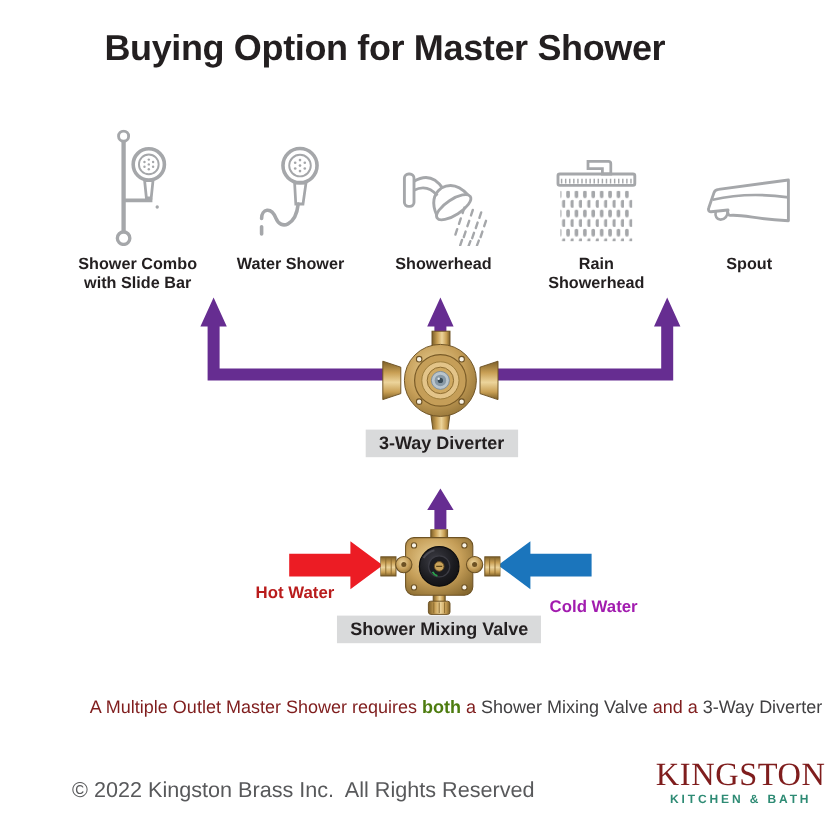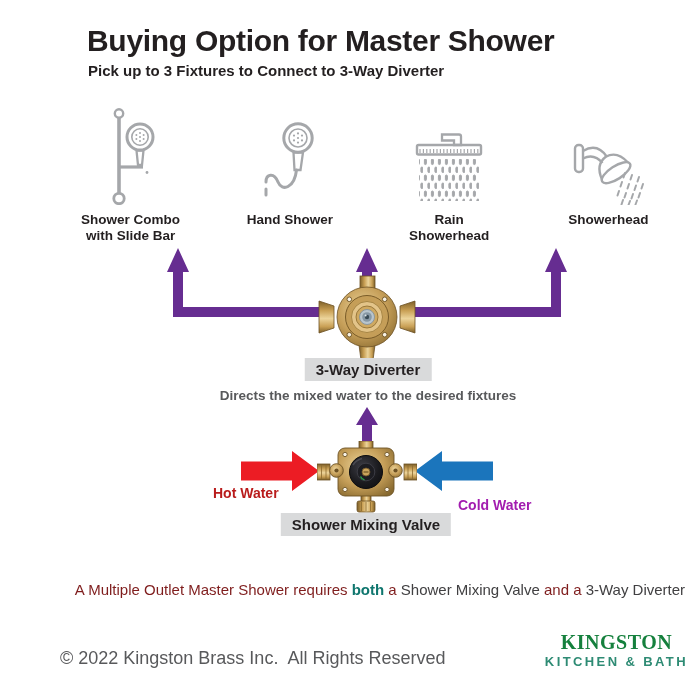--- a/index.html
+++ b/index.html
@@ -17,34 +17,33 @@
   .valve{pointer-events:none;}
   .gray-tag{transform:translateX(-50%);background:#d9dadb;color:#231f20;font-size:15px;
             font-weight:bold;padding:3px 11px;white-space:nowrap;}
   .desc{transform:translateX(-50%);color:#58595b;font-size:13.5px;font-weight:bold;white-space:nowrap;}
   .flow-label{font-size:14px;font-weight:bold;white-space:nowrap;}
   .hot{color:#b91c1c;}
   .cold{color:#a21caf;}
   .summary{left:0;top:581px;width:700px;text-align:center;font-size:15px;color:#939598;white-space:pre-wrap;}
   .seg-light{color:#7f1d1d;}
   .seg-strong{color:#414042;}
-  .seg-bold{color:#0f766e;font-weight:bold;}
+  .seg-bold{color:#4d7c0f;font-weight:bold;}
   .copyright{left:30px;top:648px;font-size:18px;color:#58595b;white-space:pre-wrap;}
   .logo{right:42px;top:632px;text-align:center;}
-  .logo-main{font-family:"Liberation Serif",serif;font-size:20px;font-weight:bold;color:#15803d;
+  .logo-main{font-family:"Liberation Serif",serif;font-size:27px;font-weight:normal;color:#7f1d1d;
              letter-spacing:0.5px;line-height:1;}
-  .logo-sub{margin-top:2px;font-size:13px;font-weight:bold;color:#2e8b74;letter-spacing:2.4px;}
+  .logo-sub{margin-top:2px;font-size:10px;font-weight:bold;color:#2e8b74;letter-spacing:2.4px;}
 </style>
 </head>
 <body>
 
 <div class="poster">
 
   <div class="abs title">Buying Option for Master Shower</div>
-  <div class="abs subtitle">Pick up to 3 Fixtures to Connect to 3-Way Diverter</div>
 
   <div class="abs fixtures">
 
     <div class="fixture-col">
       <div class="icon-box">
         <svg width="56" height="97" viewBox="0 0 56 97" fill="none" stroke="#a5a7aa">
           <circle cx="16" cy="5.5" r="4.2" stroke-width="2.4"></circle>
           <line x1="16" y1="10" x2="16" y2="85.5" stroke-width="3.6"></line>
           <circle cx="16" cy="90.5" r="5.2" stroke-width="2.8"></circle>
           <line x1="16" y1="59" x2="40" y2="59" stroke-width="3.2"></line>
@@ -78,21 +77,52 @@
             <circle cx="36" cy="22.4" r="1.1"></circle>
               <circle cx="44" cy="22.4" r="1.1"></circle>
               <circle cx="40" cy="15.4" r="1.1"></circle>
             <circle cx="40" cy="24.6" r="1.1"></circle>
           </g>
           <path d="M35.5 34.5 L45 34.5 L42.5 52 L36.5 52 Z" stroke-width="2.3"></path>
           <path d="M38.5 52 C 36.5 70 24 74 20 64 C 16 54 8 56 8 64" stroke-width="3" stroke-linecap="round"></path>
           <line x1="8" y1="71" x2="8" y2="77" stroke-width="3" stroke-linecap="round"></line>
         </svg>
       </div>
-      <div class="fixture-label">Hand Shower</div>
+      <div class="fixture-label">Water Shower</div>
+    </div>
+
+    <div class="fixture-col">
+      <div class="icon-box">
+        <svg width="78" height="76" viewBox="0 0 78 76" fill="none" stroke="#a5a7aa">
+          <rect x="6" y="16" width="8" height="27" rx="3.5" stroke-width="2.4"></rect>
+          <path d="M14 22 C 24 16 32 19 38 28" stroke-width="2.4"></path>
+          <path d="M14 29.5 C 22 25.5 28 27.5 33.5 34" stroke-width="2.4"></path>
+          <g transform="rotate(-33 46 42)">
+            <path d="M30.5 42 Q 33 26 46 25 Q 59 26 61.5 42" stroke-width="2.4"></path>
+            <ellipse cx="46" cy="44" rx="16.5" ry="6.5" stroke-width="2.4"></ellipse>
+          </g>
+          <g stroke-width="2" stroke-linecap="round">
+            <line x1="56" y1="44" x2="54.5" y2="48.5"></line>
+              <line x1="63" y1="46" x2="61.5" y2="50.5"></line>
+              <line x1="70" y1="48" x2="68.5" y2="52.5"></line>
+            <line x1="53" y1="53" x2="51.5" y2="57.5"></line>
+              <line x1="60" y1="55" x2="58.5" y2="59.5"></line>
+              <line x1="67" y1="56.5" x2="65.5" y2="61"></line>
+              <line x1="74" y1="55" x2="72.5" y2="59.5"></line>
+            <line x1="50" y1="62" x2="48.5" y2="66.5"></line>
+              <line x1="57" y1="64" x2="55.5" y2="68.5"></line>
+              <line x1="64" y1="65" x2="62.5" y2="69.5"></line>
+              <line x1="71" y1="64" x2="69.5" y2="68.5"></line>
+            <line x1="54" y1="71" x2="52.5" y2="75.5"></line>
+              <line x1="61" y1="72" x2="59.5" y2="76"></line>
+              <line x1="68" y1="71.5" x2="66.5" y2="75.5"></line>
+          </g>
+        </svg>
+      </div>
+      <div class="fixture-label">Showerhead</div>
     </div>
 
     <div class="fixture-col">
       <div class="icon-box">
         <svg width="80" height="76" viewBox="0 0 80 76" fill="none" stroke="#a5a7aa" style="margin-bottom:3px">
           <defs>
             <pattern id="rainPat" width="7" height="16" patternUnits="userSpaceOnUse">
               <rect x="1.4" y="1" width="2" height="5.6" rx="1" fill="#a5a7aa"></rect>
               <rect x="4.9" y="9" width="2" height="5.6" rx="1" fill="#a5a7aa"></rect>
             </pattern>
@@ -120,49 +150,29 @@
               <line x1="68.8" y1="23" x2="68.8" y2="27"></line>
           </g>
           <rect x="10" y="33" width="60" height="42" fill="url(#rainPat)" stroke="none"></rect>
         </svg>
       </div>
       <div class="fixture-label">Rain Showerhead</div>
     </div>
 
     <div class="fixture-col">
       <div class="icon-box">
-        <svg width="78" height="76" viewBox="0 0 78 76" fill="none" stroke="#a5a7aa">
-          <rect x="6" y="16" width="8" height="27" rx="3.5" stroke-width="2.4"></rect>
-          <path d="M14 22 C 24 16 32 19 38 28" stroke-width="2.4"></path>
-          <path d="M14 29.5 C 22 25.5 28 27.5 33.5 34" stroke-width="2.4"></path>
-          <g transform="rotate(-33 46 42)">
-            <path d="M30.5 42 Q 33 26 46 25 Q 59 26 61.5 42" stroke-width="2.4"></path>
-            <ellipse cx="46" cy="44" rx="16.5" ry="6.5" stroke-width="2.4"></ellipse>
-          </g>
-          <g stroke-width="2" stroke-linecap="round">
-            <line x1="56" y1="44" x2="54.5" y2="48.5"></line>
-              <line x1="63" y1="46" x2="61.5" y2="50.5"></line>
-              <line x1="70" y1="48" x2="68.5" y2="52.5"></line>
-            <line x1="53" y1="53" x2="51.5" y2="57.5"></line>
-              <line x1="60" y1="55" x2="58.5" y2="59.5"></line>
-              <line x1="67" y1="56.5" x2="65.5" y2="61"></line>
-              <line x1="74" y1="55" x2="72.5" y2="59.5"></line>
-            <line x1="50" y1="62" x2="48.5" y2="66.5"></line>
-              <line x1="57" y1="64" x2="55.5" y2="68.5"></line>
-              <line x1="64" y1="65" x2="62.5" y2="69.5"></line>
-              <line x1="71" y1="64" x2="69.5" y2="68.5"></line>
-            <line x1="54" y1="71" x2="52.5" y2="75.5"></line>
-              <line x1="61" y1="72" x2="59.5" y2="76"></line>
-              <line x1="68" y1="71.5" x2="66.5" y2="75.5"></line>
-          </g>
-        </svg>
-      </div>
-      <div class="fixture-label">Showerhead</div>
-    </div>
-
+        <svg width="74" height="42" viewBox="0 0 74 42" fill="none" stroke="#a5a7aa" style="margin-bottom:16px">
+          <path d="M70 3 L70 37 C 62 36.5 50 35.5 40 34 C 32 32.8 26 32 21.5 32.5 C 20 32.7 19 30 19.6 28
+                   L 5.5 29.5 C 3.8 29.6 3 28 3.6 26.4 L 8 13.5 C 8.6 11.8 10 11 11.8 10.8 Z" stroke-width="2.4" stroke-linejoin="round"></path>
+          <path d="M7 19.5 C 28 14.5 52 15 70 17.5" stroke-width="2.2"></path>
+          <path d="M19.6 28 C 19.4 32 18 36 13.5 36 C 10 36 8.8 33 9.4 29.2" stroke-width="2.2"></path>
+        </svg>
+      </div>
+      <div class="fixture-label">Spout</div>
+    </div>
   </div>
 
   <svg class="abs diagram-svg" viewBox="0 0 700 700">
     <path fill="#662d91" d="M293 317 H143 V272 H137 L148 248 L159 272 H153 V307 H293 Z"></path>
     <path fill="#662d91" d="M332 284 V272 H326 L337 248 L348 272 H342 V284 Z"></path>
     <path fill="#662d91" d="M381 317 H531 V272 H537 L526 248 L515 272 H521 V307 H381 Z"></path>
     <path fill="#662d91" d="M332 441 V425 H326 L337 407 L348 425 H342 V441 Z"></path>
     <path fill="#ec1c24" d="M211 461.5 H262 V451 L289 471 L262 491 V480.5 H211 Z"></path>
     <path fill="#1b75bc" d="M463 461.5 H412 V451 L385 471 L412 491 V480.5 H463 Z"></path>
   </svg>
@@ -246,21 +256,20 @@
     <circle cx="78.5" cy="29.5" r="2.1" fill="#6d5224"></circle>
     <circle cx="49" cy="31" r="16.5" fill="url(#dialG)" stroke="#0c0c0e" stroke-width="1"></circle>
     <path d="M36 24 A 15 15 0 0 1 45 17.5" stroke="#4a4a52" stroke-width="1.6" fill="none"></path>
     <circle cx="49" cy="31" r="8.8" fill="#1d1d22" stroke="#3c3c44" stroke-width="1"></circle>
     <circle cx="49" cy="31" r="4" fill="#caa45c" stroke="#6d5224" stroke-width="0.8"></circle>
     <line x1="46.5" y1="31" x2="51.5" y2="31" stroke="#5b4518" stroke-width="1"></line>
     <path d="M43.5 35.5 a 6.5 6.5 0 0 0 4 3.4" stroke="#2aa24a" stroke-width="1.5" fill="none"></path>
   </svg>
 
   <div class="abs gray-tag" style="left:338px;top:358px">3-Way Diverter</div>
-  <div class="abs desc" style="left:338px;top:388px">Directs the mixed water to the desired fixtures</div>
 
   <div class="abs flow-label hot" style="left:183px;top:485px">Hot Water</div>
   <div class="abs flow-label cold" style="left:428px;top:497px">Cold Water</div>
 
   <div class="abs gray-tag" style="left:336px;top:513px">Shower Mixing Valve</div>
 
   <div class="abs summary"><span class="seg-light">A Multiple Outlet Master Shower requires </span><span class="seg-bold">both</span><span class="seg-light"> a </span><span class="seg-strong">Shower Mixing Valve</span><span class="seg-light"> and a </span><span class="seg-strong">3-Way Diverter</span></div>
 
   <div class="abs copyright">© 2022 Kingston Brass Inc.  All Rights Reserved</div>
   <div class="abs logo">

